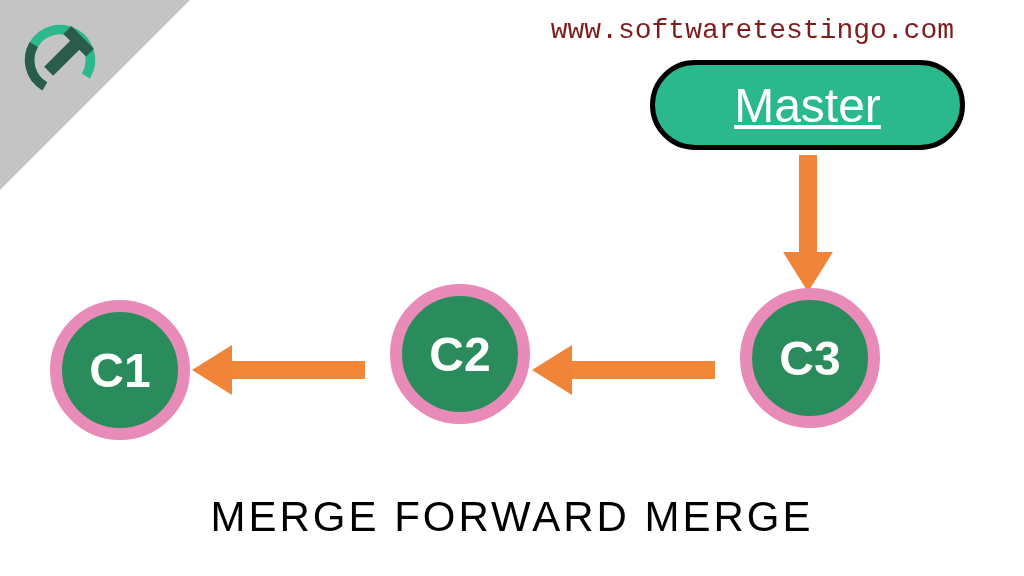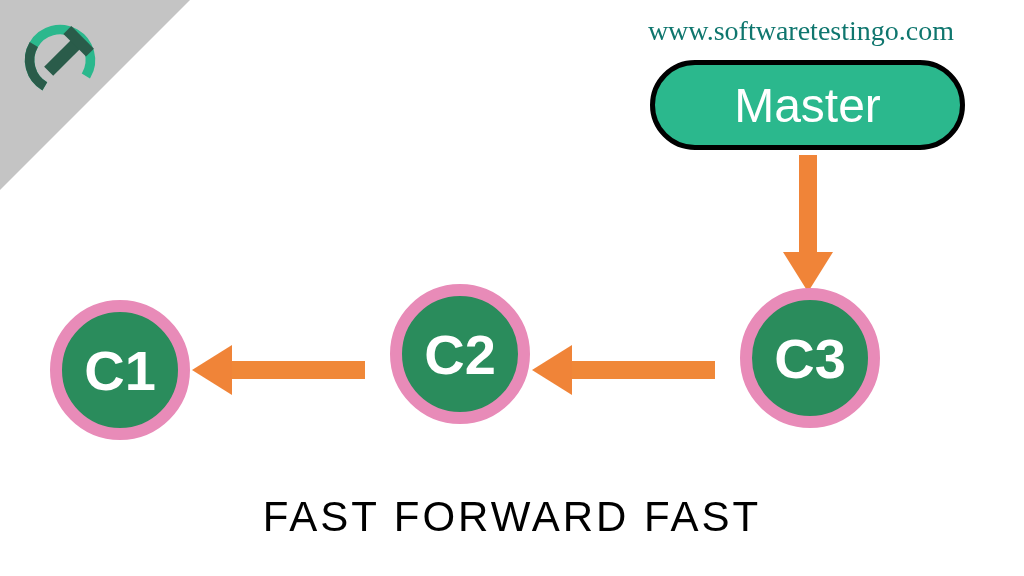--- a/index.html
+++ b/index.html
@@ -30,51 +30,52 @@
       left: 20px;
       width: 80px;
       height: 80px;
       z-index: 2;
     }
     .website-url {
       position: absolute;
       top: 15px;
       right: 70px;
       font-size: 28px;
-      color: #0f766e;
-      font-family: Liberation Serif, serif;
+      color: #7f1d1d;
+      font-family: Liberation Mono, monospace;
     }
     .master-badge {
       position: absolute;
       top: 60px;
       left: 650px;
       width: 315px;
       height: 90px;
       background: #2bb88d;
       border: 5px solid #000000;
       border-radius: 50px;
       display: flex;
       align-items: center;
       justify-content: center;
       color: #ffffff;
       font-size: 48px;
       font-weight: 400;
+      text-decoration: underline;
     }
     .commit-node {
       position: absolute;
       width: 140px;
       height: 140px;
       border-radius: 50%;
       background: #2a8c5c;
       border: 12px solid #e88bb8;
       display: flex;
       align-items: center;
       justify-content: center;
       color: #ffffff;
-      font-size: 56px;
+      font-size: 48px;
       font-weight: bold;
     }
     .commit-c1 {
       top: 300px;
       left: 50px;
     }
     .commit-c2 {
       top: 284px;
       left: 390px;
     }
@@ -177,13 +178,13 @@
   <span>C2</span>
 </div>
 
 <div class="arrow-horizontal arrow-h2"></div>
 <div class="arrowhead-left arrowhead-left-2"></div>
 
 <div class="commit-node commit-c3">
   <span>C3</span>
 </div>
 
-<div class="title">FAST FORWARD FAST</div>
+<div class="title">MERGE FORWARD MERGE</div>
 
 </body></html>

